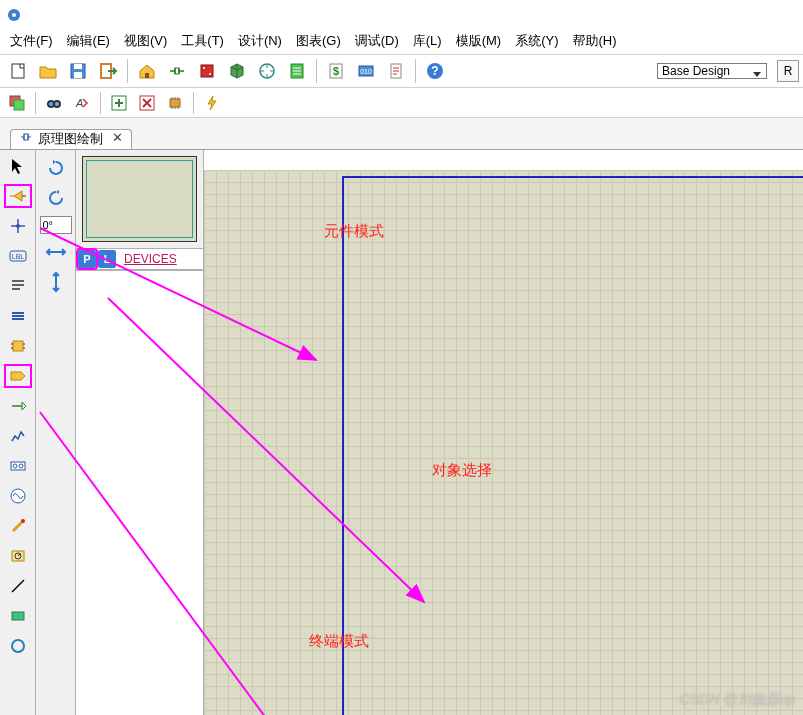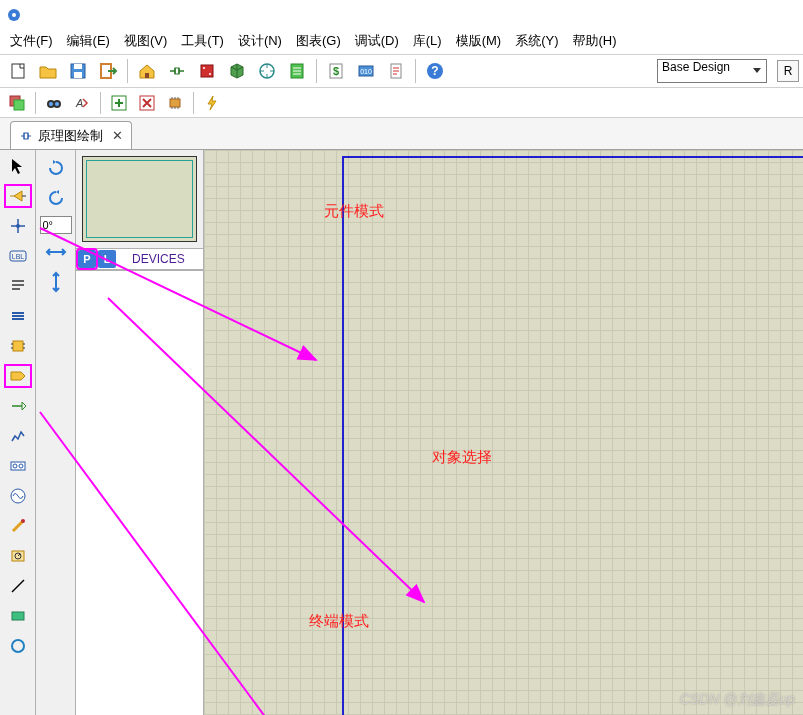--- a/index.html
+++ b/index.html
@@ -7,53 +7,53 @@
 
 .titlebar { height: 30px; display: flex; align-items: center; padding: 0 6px; font-size: 13px; color: #333; }
 .titlebar .logo { width: 16px; height: 16px; margin-right: 6px; display: flex; align-items: center; justify-content: center; }
 
 .menubar { height: 24px; display: flex; padding: 0 4px; font-size: 13px; gap: 2px; }
 .menubar span { padding: 2px 6px; cursor: default; }
 
 .toolbar1 { height: 34px; display: flex; align-items: center; padding: 2px 4px; border-top: 1px solid #d0d0d0; border-bottom: 1px solid #d0d0d0; gap: 2px; }
 .toolbar1 .tbtn { width: 28px; height: 28px; display: flex; align-items: center; justify-content: center; border: 1px solid transparent; }
 .toolbar1 .sep { width: 1px; height: 24px; background: #c0c0c0; margin: 0 3px; }
-.design-select { margin-left: auto; height: 24px; border: 1px solid #7a7a7a; background: #fff; font-size: 12px; padding: 0 18px 0 4px; display: flex; align-items: flex-start; position: relative; min-width: 110px; }
+.design-select { margin-left: auto; height: 16px; border: 1px solid #7a7a7a; background: #fff; font-size: 12px; padding: 0 18px 0 4px; display: flex; align-items: center; position: relative; min-width: 110px; }
 .design-select::after { content: ""; position: absolute; right: 5px; top: 8px; border-left: 4px solid transparent; border-right: 4px solid transparent; border-top: 5px solid #333; }
 .rbtn { margin-left: 8px; width: 22px; height: 22px; border: 1px solid #999; background: #f8f8f8; display: flex; align-items: center; justify-content: center; font-size: 12px; }
 
 .toolbar2 { height: 30px; display: flex; align-items: center; padding: 2px 4px; gap: 2px; border-bottom: 1px solid #d0d0d0; }
 .toolbar2 .tbtn { width: 26px; height: 26px; display: flex; align-items: center; justify-content: center; border: 1px solid transparent; }
 .toolbar2 .sep { width: 1px; height: 22px; background: #c0c0c0; margin: 0 3px; }
 
 .tabbar { height: 32px; display: flex; align-items: flex-end; padding: 0 10px; border-bottom: 1px solid #a0a0a0; background: #f5f5f5; }
-.tab { height: 28px; border: 1px solid #a0a0a0; border-bottom: none; background: #fff; display: flex; align-items: center; padding: 0 8px; font-size: 13px; border-radius: 4px 4px 0 0; gap: 5px; }
+.tab { height: 20px; border: 1px solid #a0a0a0; border-bottom: none; background: #fff; display: flex; padding: 0 8px; font-size: 13px; border-radius: 4px 4px 0 0; gap: 5px; }
 .tab .ticon { width: 14px; height: 14px; display: flex; align-items: center; justify-content: center; }
 .tab .tx { font-size: 13px; color: #444; margin-left: 4px; cursor: default; }
 
 .workarea { position: absolute; top: 150px; bottom: 0; left: 0; right: 0; display: flex; }
 
 .leftbar { width: 36px; background: #f0f0f0; border-right: 1px solid #b0b0b0; display: flex; flex-direction: column; align-items: center; padding-top: 4px; gap: 6px; }
 .leftbar .lbtn { width: 28px; height: 24px; display: flex; align-items: center; justify-content: center; border: 1px solid transparent; }
 .leftbar .lbtn.hl { border: 2px solid magenta; }
 
 .midbar { width: 40px; background: #f0f0f0; border-right: 1px solid #b0b0b0; display: flex; flex-direction: column; align-items: center; padding-top: 6px; gap: 6px; }
 .midbar .mbtn { width: 26px; height: 24px; display: flex; align-items: center; justify-content: center; }
 .midbar input.angle { width: 32px; height: 18px; font-size: 11px; border: 1px solid #888; text-align: left; padding-left: 2px; }
 
 .preview-col { width: 128px; background: #f0f0f0; border-right: 1px solid #b0b0b0; display: flex; flex-direction: column; }
 .preview-box { margin: 6px; height: 86px; background: #d8dcc0; border: 1px solid #333; position: relative; }
 .preview-box::before { content: ""; position: absolute; inset: 3px; border: 1px solid #2aa198; }
 .pl-row { height: 22px; display: flex; align-items: center; border-top: 1px solid #b0b0b0; border-bottom: 1px solid #b0b0b0; background: #fff; font-size: 12px; }
 .pl-row .pbtn { width: 18px; height: 18px; margin-left: 2px; display: flex; align-items: center; justify-content: center; color: #fff; font-weight: bold; font-size: 11px; border-radius: 2px; }
 .pl-row .pbtn.hl { outline: 2px solid magenta; }
-.pl-row .plabel { margin-left: 16px; color: #4c1d95; }
+.pl-row .plabel { margin-left: 8px; color: #be185d; text-decoration: underline; }
 .device-list { flex: 1; background: #fff; border-top: 1px solid #b0b0b0; }
 
-.canvas { flex: 1; position: relative; overflow: hidden; }
+.canvas { flex: 1; position: relative; overflow: hidden; margin-top: 20px; }
 .grid { position: absolute; inset: 0; background-color: #dcdcc6;
   background-image:
     linear-gradient(#c9c9b3 1px, transparent 1px),
     linear-gradient(90deg, #c9c9b3 1px, transparent 1px),
     linear-gradient(#b8b8a0 1px, transparent 1px),
     linear-gradient(90deg, #b8b8a0 1px, transparent 1px);
   background-size: 12px 12px, 12px 12px, 60px 60px, 60px 60px;
 }
 .sheet-border { position: absolute; left: 138px; top: 6px; right: -20px; bottom: -20px; border: 2px solid #2020cc; border-right: none; border-bottom: none; }
 
@@ -379,21 +379,21 @@
       <div class="pbtn" style="background:#3a7bd5">L</div>
       <span class="plabel">DEVICES</span>
     </div>
     <div class="device-list"></div>
   </div>
 
   <div class="canvas">
     <div class="grid"></div>
     <div class="sheet-border"></div>
     <div class="anno" style="left:120px; top:52px;">元件模式</div>
-    <div class="anno" style="left:228px; top:298px;">对象选择</div>
+    <div class="anno" style="left:228px; top:291px;">对象选择</div>
     <div class="anno" style="left:105px; top:462px;font-family:Liberation Serif, serif;">终端模式</div>
   </div>
 </div>
 
 <svg class="arrow">
   <defs>
     <marker id="ah" markerWidth="10" markerHeight="8" refX="9" refY="4" orient="auto">
       <path d="M0 0L10 4L0 8z" fill="magenta"></path>
     </marker>
   </defs>

